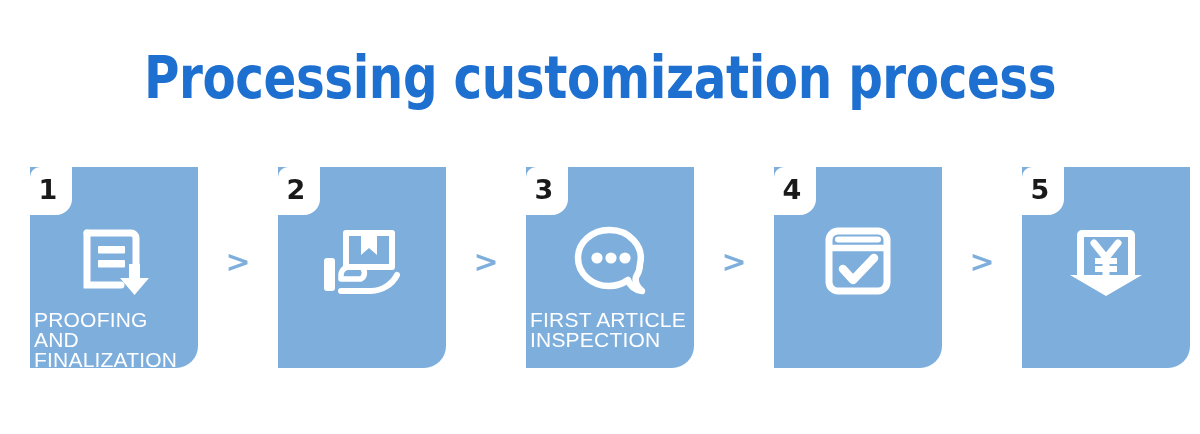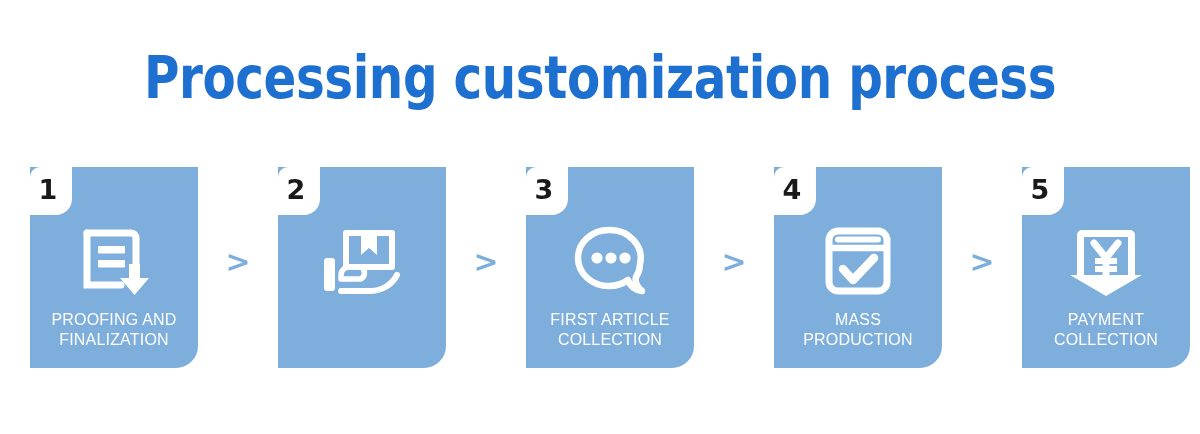--- a/index.html
+++ b/index.html
@@ -89,23 +89,22 @@
     align-items: center;
     justify-content: center;
   }
   .icon-wrap svg { display: block; }
 
   .step-label {
     position: absolute;
     left: 4px;
     right: 4px;
     top: 143px;
-    text-align: center;
     color: #ffffff;
-    font-size: 16px;
+    font-size: 21px;
     line-height: 20px;
     letter-spacing: 0.2px;
     white-space: pre-line;
   }
 
   
   .arrow {
     flex: 1 1 auto;
     position: relative;
   }
@@ -174,58 +173,54 @@
     </div>
     <div class="icon-wrap">
       <svg width="78" height="76" viewBox="0 0 78 76" fill="none">
         <path d="M38 7 a31 28 0 1 0 0 56 a31 28 0 0 0 19 -6 c2 6 7 10 14 11 c-6 -5 -7 -10 -6 -14 a28 26 0 0 0 4 -13 a31 28 0 0 0 -31 -34 z" stroke="#fff" stroke-width="6.5" fill="none" stroke-linejoin="round"></path>
         <circle cx="26" cy="35" r="5.6" fill="#fff"></circle>
         <circle cx="40" cy="35" r="5.6" fill="#fff"></circle>
         <circle cx="54" cy="35" r="5.6" fill="#fff"></circle>
       </svg>
     </div>
     <div class="step-label">FIRST  ARTICLE
-COLLECTION</div>
+INSPECTION</div>
   </div>
 
   <div class="arrow">
     <span>&gt;</span>
   </div>
 
   <div class="step">
     <div class="notch">
       <div class="notch-num">4</div>
     </div>
     <div class="icon-wrap">
       <svg width="72" height="74" viewBox="0 0 72 74" fill="none">
         <rect x="7" y="7" width="58" height="60" rx="9" stroke="#fff" stroke-width="7" fill="none"></rect>
         <path d="M9 24 h54" stroke="#fff" stroke-width="6.5"></path>
         <path d="M16 15.5 h40" stroke="#fff" stroke-width="6" stroke-linecap="round"></path>
         <path d="M21 45 l10 11 l21 -22" stroke="#fff" stroke-width="8.5" fill="none" stroke-linecap="round" stroke-linejoin="round"></path>
       </svg>
     </div>
-    <div class="step-label">MASS
-PRODUCTION</div>
   </div>
 
   <div class="arrow">
     <span>&gt;</span>
   </div>
 
   <div class="step">
     <div class="notch">
       <div class="notch-num">5</div>
     </div>
     <div class="icon-wrap">
       <svg width="74" height="78" viewBox="0 0 74 78" fill="none">
         <path d="M13 8 h48 a5 5 0 0 1 5 5 v40 h7 L37 74 L1 53 h7 V13 a5 5 0 0 1 5 -5 z" fill="#fff"></path>
         <path d="M15 15 h44 v38 h-44 z" fill="#7DAEDC"></path>
         <path d="M25 21 l12 15 l12 -15" stroke="#fff" stroke-width="7" fill="none" stroke-linecap="round" stroke-linejoin="round"></path>
         <path d="M26 39 h22" stroke="#fff" stroke-width="6"></path>
         <path d="M26 47 h22" stroke="#fff" stroke-width="6"></path>
         <path d="M37 35 v21" stroke="#fff" stroke-width="7" stroke-linecap="round"></path>
       </svg>
     </div>
-    <div class="step-label">PAYMENT
-COLLECTION</div>
   </div>
 
 </div>
 
 </body></html>

